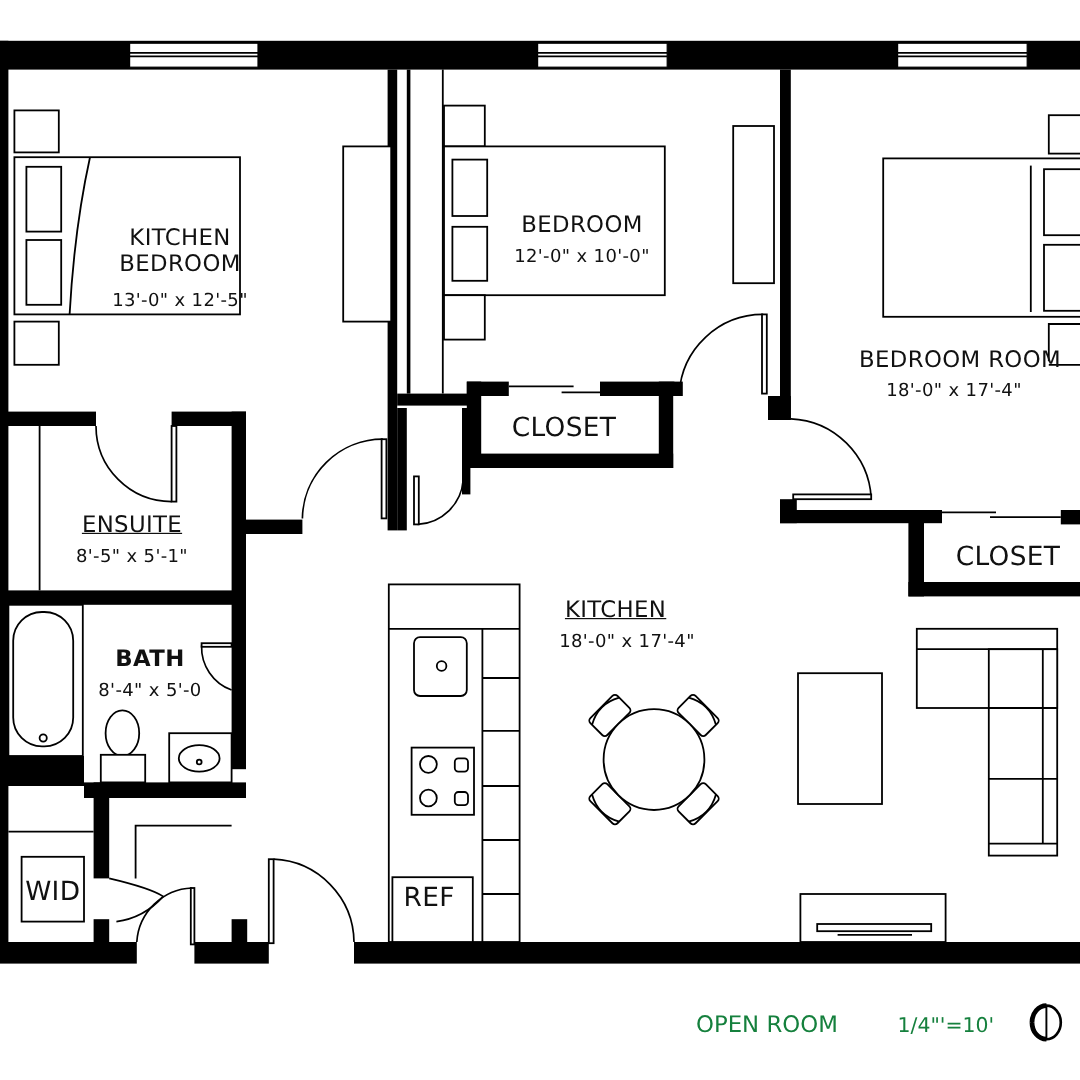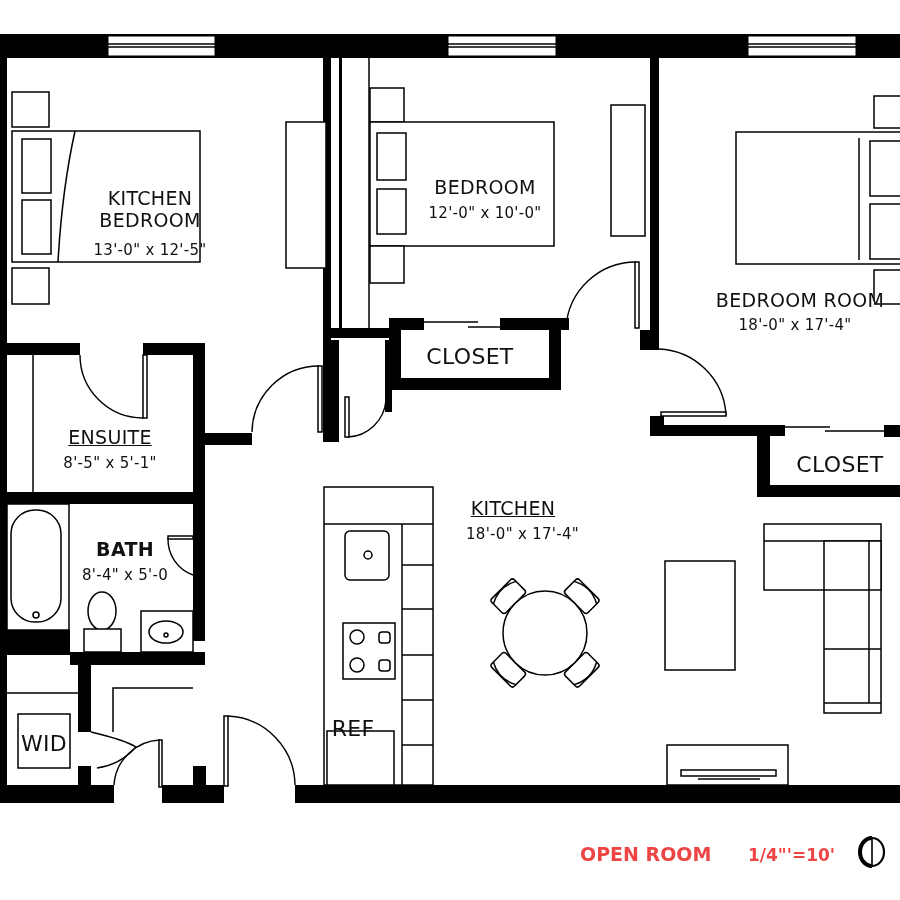--- a/index.html
+++ b/index.html
@@ -7,21 +7,21 @@
   #plan { position: absolute; left: 0; top: 0; width: 900px; height: 900px; }
   .wall { fill: #000000; }
   .thin { fill: #ffffff; stroke: #000000; stroke-width: 1.5; }
   .line { fill: none; stroke: #000000; stroke-width: 1.5; }
   .arc { fill: none; stroke: #000000; stroke-width: 1.4; }
   .win { fill: #ffffff; stroke: #000000; stroke-width: 1; }
   .label { position: absolute; color: #111111; text-align: center; white-space: nowrap; letter-spacing: 0.3px; }
   .name { font-size: 19px; line-height: 22px; }
   .dim { font-size: 15px; line-height: 20px; }
   .small { font-size: 22px; }
-  .footer { position: absolute; top: 843px; font-size: 19px; color: #ef4444; white-space: nowrap; font-weight: bold; }
+  .footer { position: absolute; top: 843px; font-size: 19px; color: #15803d; white-space: nowrap; }
   .compass { position: absolute; left: 857px; top: 835px; width: 30px; height: 34px; }
 </style>
 </head>
 <body>
 
 <svg id="plan" viewBox="0 0 900 900" xmlns="http://www.w3.org/2000/svg">
 
   <g>
     <rect class="wall" x="0" y="34" width="900" height="24"></rect>
     <g>
@@ -250,21 +250,21 @@
 <div class="label name" style="left:75px; top:538px; width:100px;font-weight:bold;">BATH</div>
 <div class="label dim" style="left:65px; top:565px; width:120px;">8'-4" x 5'-0</div>
 
 <div class="label name" style="left:453px; top:497px; width:120px;text-decoration:underline;">KITCHEN</div>
 <div class="label dim" style="left:450px; top:524px; width:145px;">18'-0" x 17'-4"</div>
 
 <div class="label small" style="left:405px; top:344px; width:130px;">CLOSET</div>
 <div class="label small" style="left:780px; top:452px; width:120px;">CLOSET</div>
 
 <div class="label small" style="left:18px; top:731px; width:52px;">WID</div>
-<div class="label small" style="left:327px; top:716px; width:52px;">REF</div>
+<div class="label small" style="left:327px; top:736px; width:52px;text-align:right;">REF</div>
 
 <div class="footer" style="left:580px;">OPEN ROOM</div>
 <div class="footer" style="left:748px; font-size:17px; top:845px;">1/4"'=10'</div>
 <svg class="compass" viewBox="0 0 30 34">
   <ellipse cx="15" cy="17" rx="12" ry="14" fill="none" stroke="#000" stroke-width="2.2"></ellipse>
   <path d="M 3 17 A 12 14 0 0 1 15 3" fill="none" stroke="#000" stroke-width="4"></path>
   <path d="M 3 17 A 12 14 0 0 0 15 31" fill="none" stroke="#000" stroke-width="4"></path>
   <line x1="15" y1="3" x2="15" y2="31" stroke="#000" stroke-width="1.6"></line>
 </svg>
 

